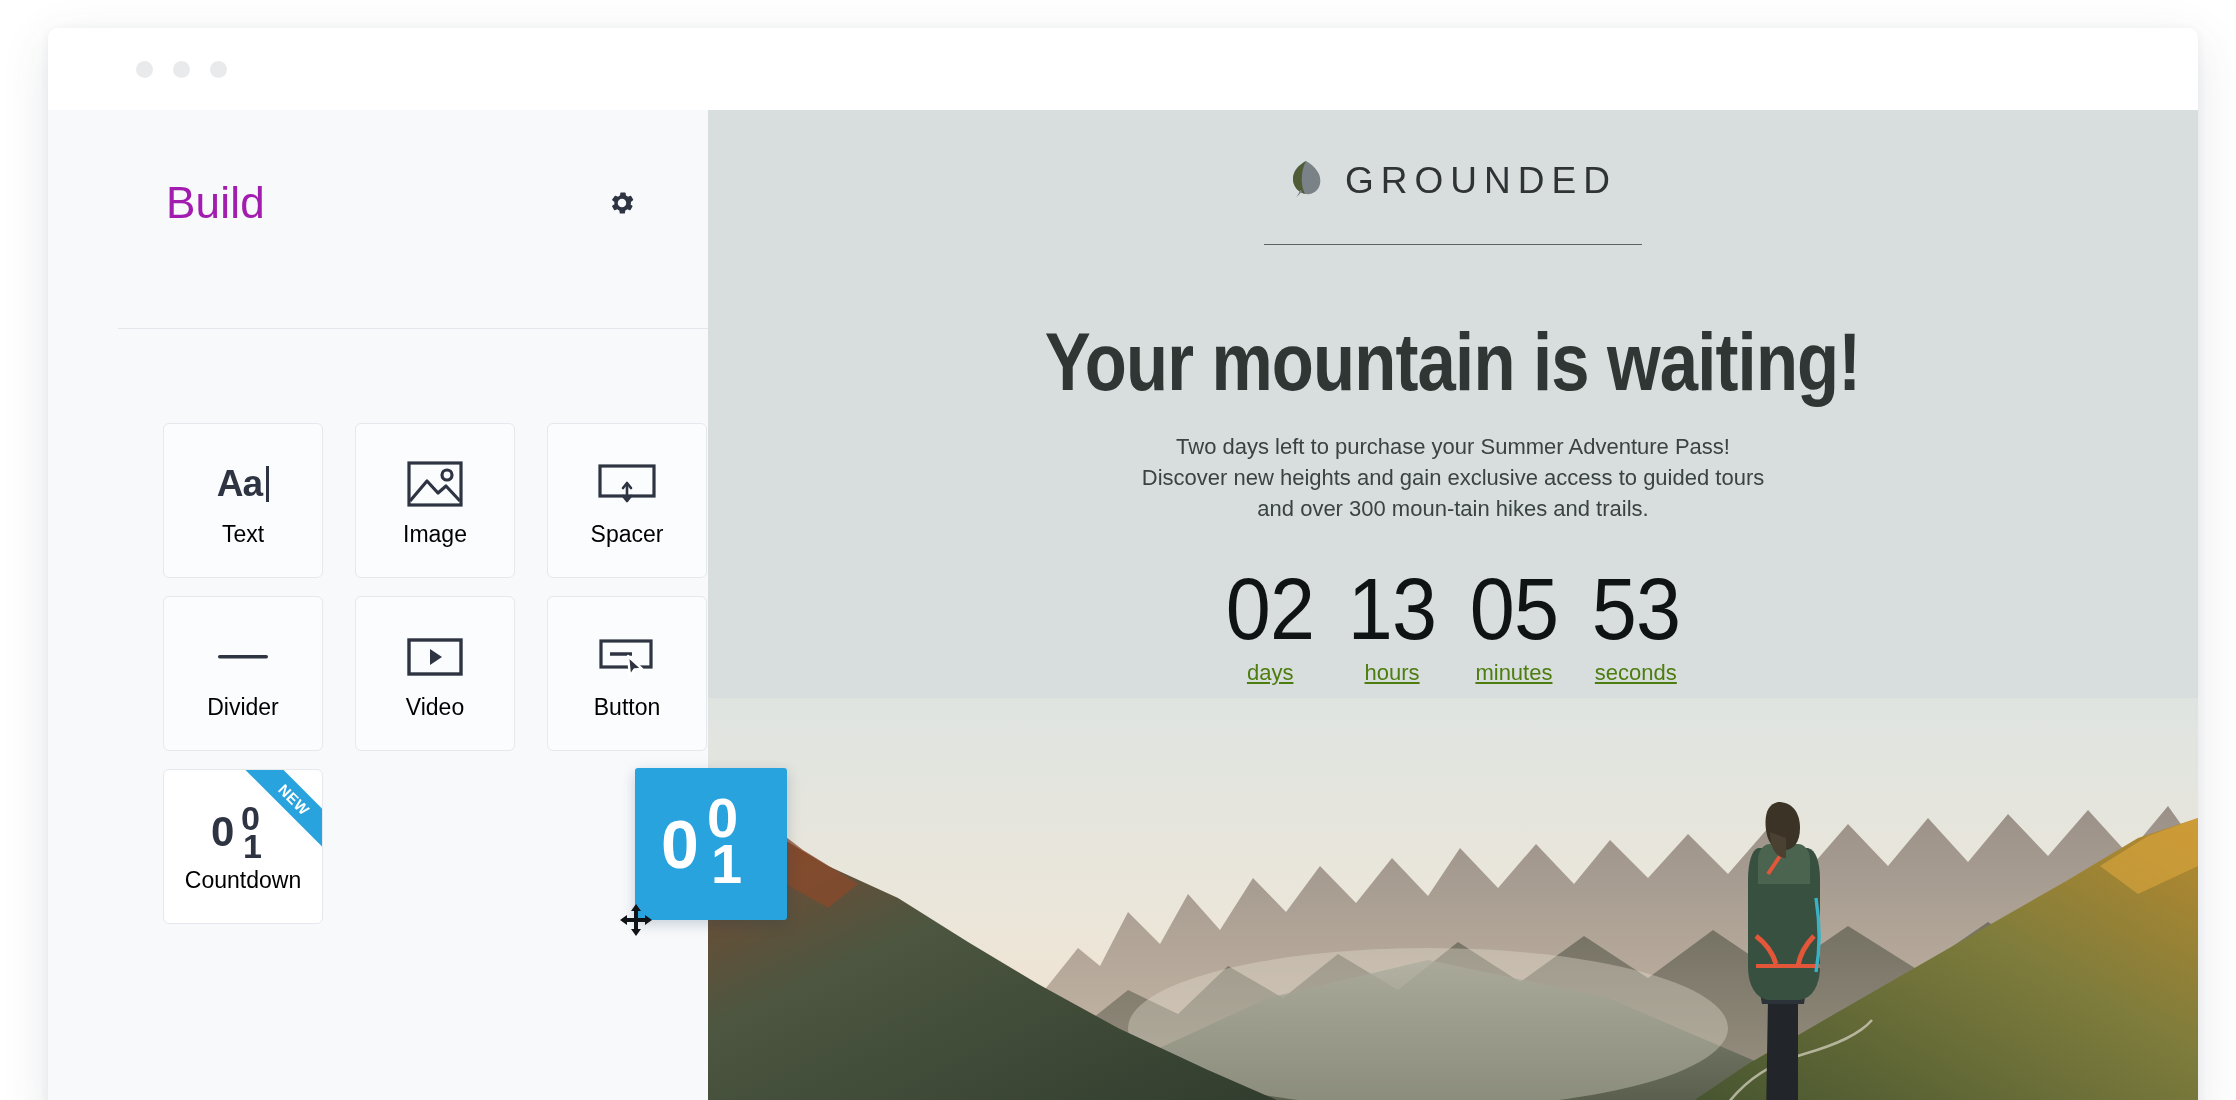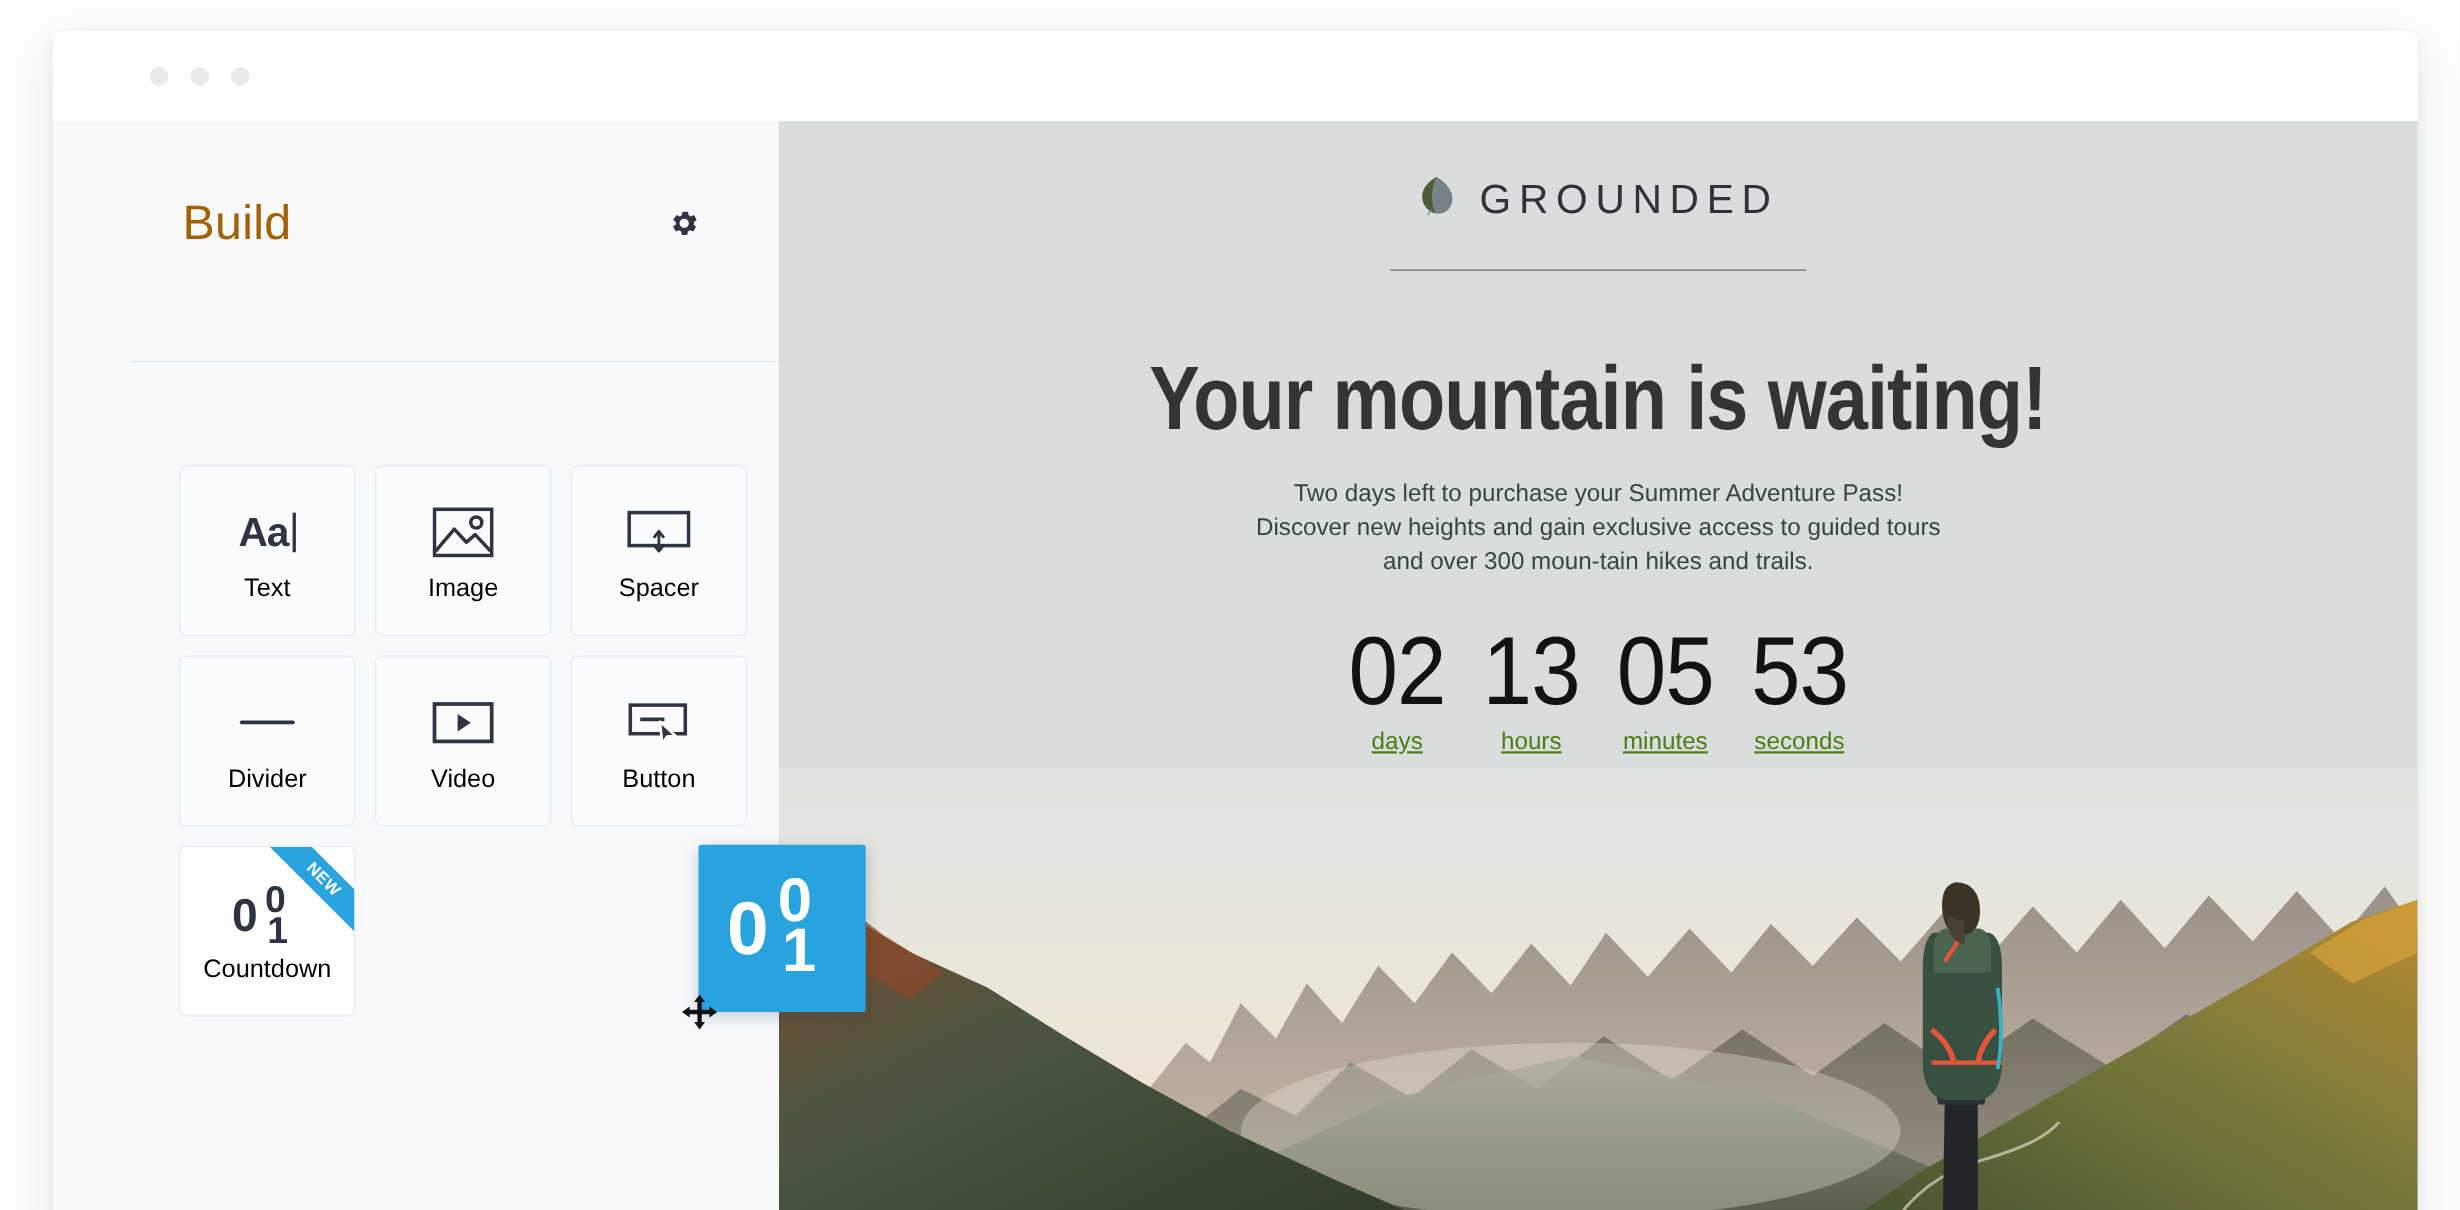--- a/index.html
+++ b/index.html
@@ -40,41 +40,41 @@
     width: 660px; height: 1008px;
     background: #f8f9fb;
   }
   .sidebar-head {
     position: relative;
     height: 185px;
     display: flex; align-items: center; justify-content: space-between;
     padding: 0 66px 0 118px;
   }
   .panel-title {
-    font-size: 44px; font-weight: 400; color: #a16207;
+    font-size: 44px; font-weight: 400; color: #a21caf;
     letter-spacing: .2px;
   }
   .gear-btn {
     width: 40px; height: 40px;
     display: flex; align-items: center; justify-content: center;
     cursor: pointer;
   }
   .gear-btn svg { display: block; }
   .sidebar-divider {
     position: absolute; left: 70px; top: 218px;
     width: 590px; height: 1px; background: #e3e6eb;
   }
 
   
   .block-grid {
     position: absolute; left: 0; top: 238px;
     width: 660px;
     padding: 75px 0 0 115px;
     display: flex; flex-wrap: wrap;
-    gap: 18px 18px;
+    gap: 18px 32px;
   }
   .block-card {
     position: relative;
     width: 160px; height: 155px;
     background: #fbfcfd;
     border: 1px solid #e5e8ed;
     border-radius: 6px;
     display: flex; flex-direction: column;
     align-items: center; justify-content: center;
     cursor: grab;

